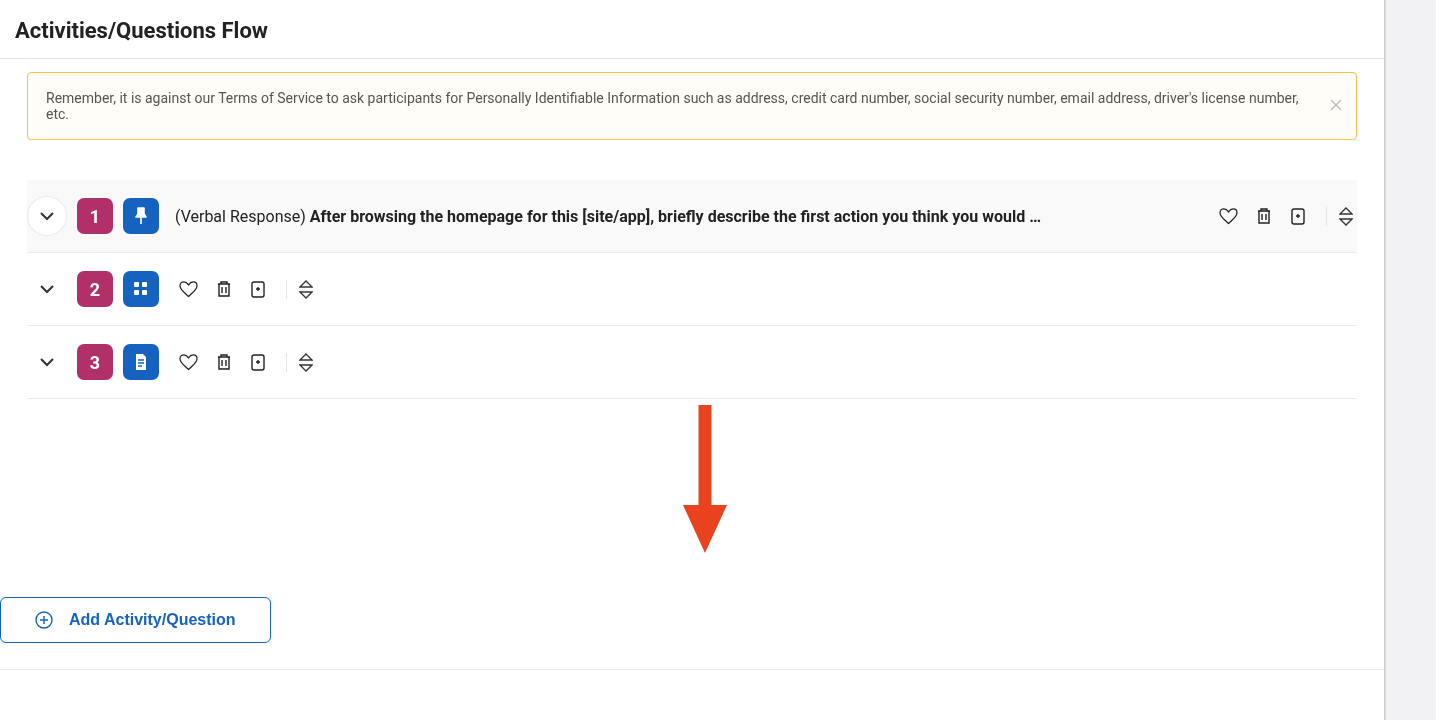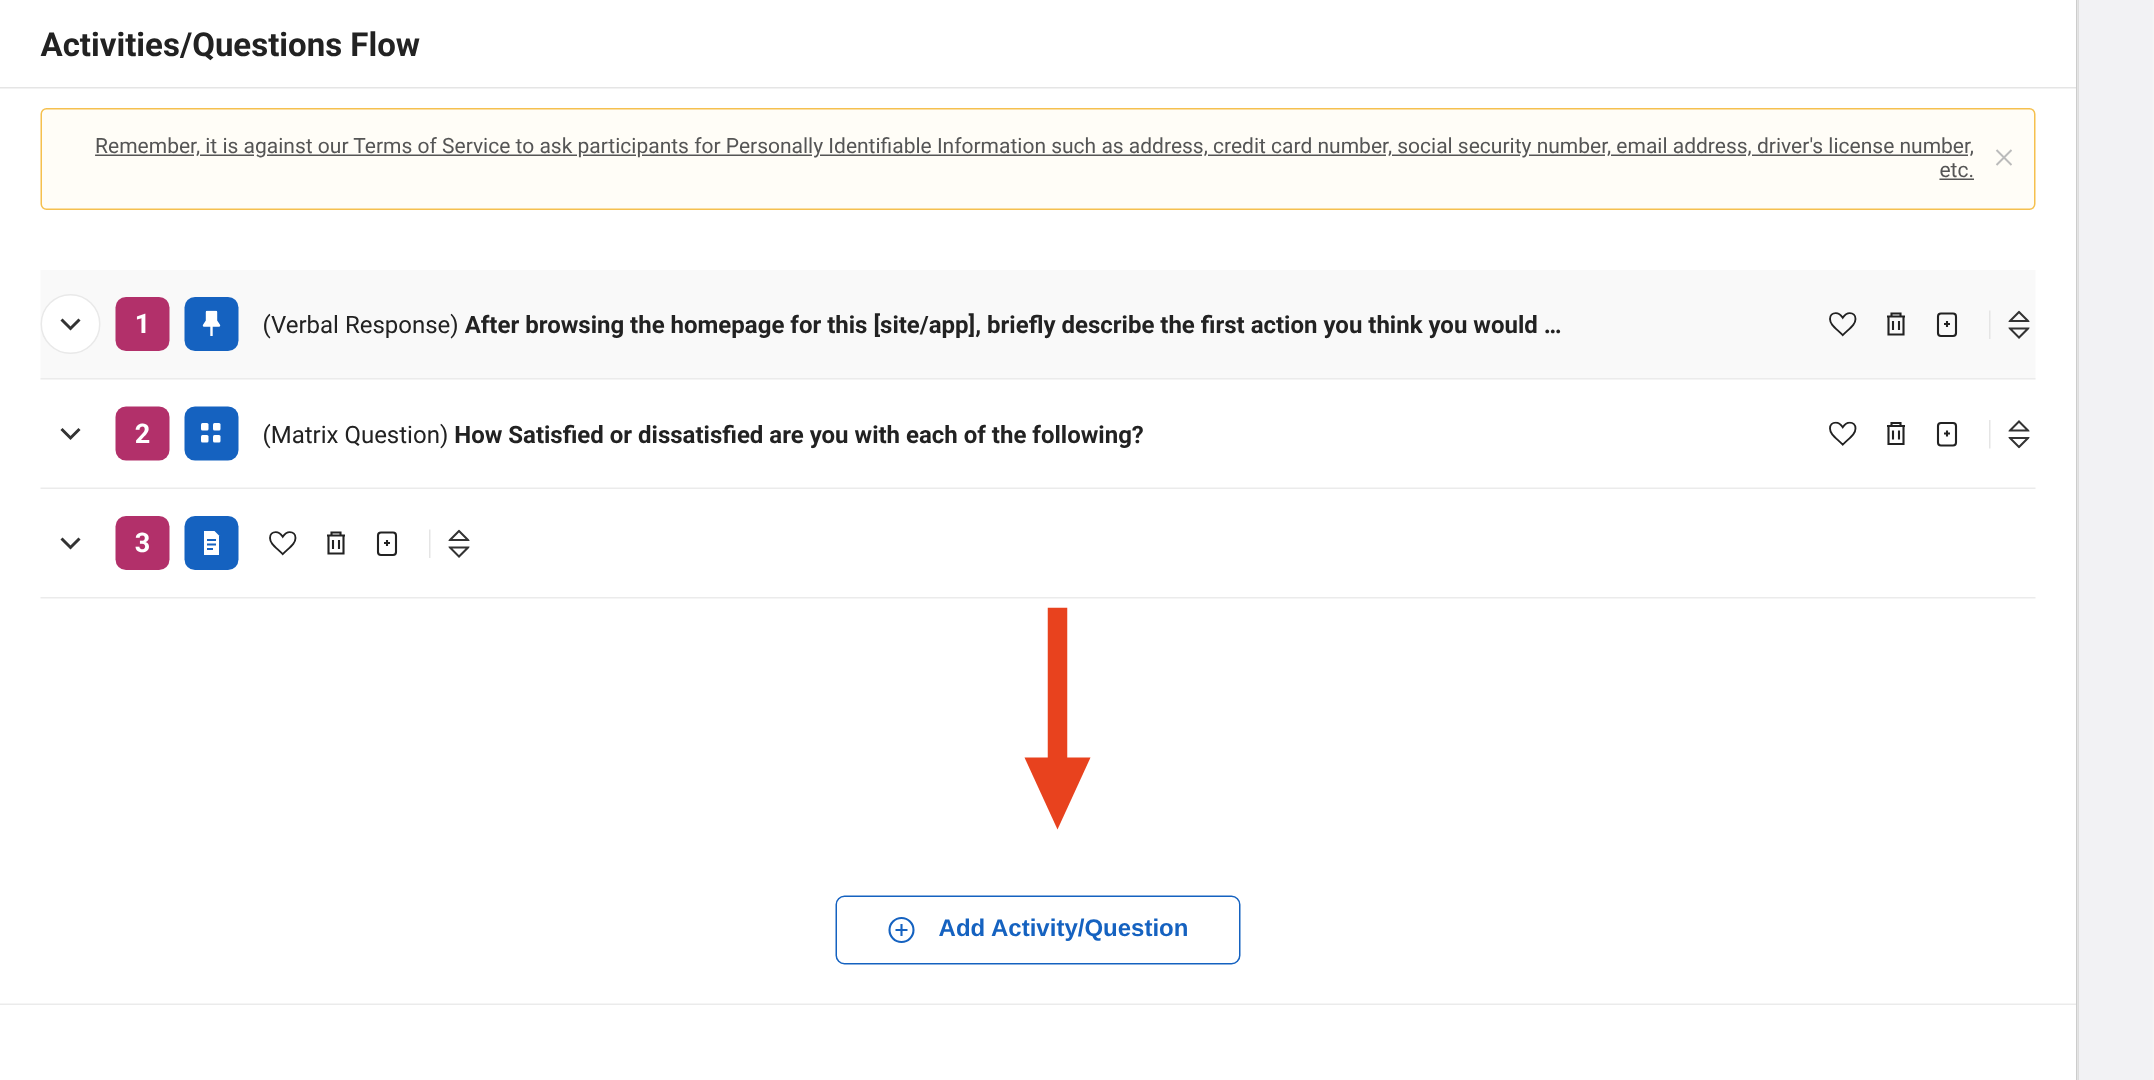--- a/index.html
+++ b/index.html
@@ -17,21 +17,21 @@
       border-right: 1px solid #ccc;
       position: relative;
     }
     .content-wrapper {
       padding: 0;
       height: 100%;
       display: flex;
       flex-direction: column;
     }
     .header-section {
-      padding: 18px 27px 15px 27px;
+      padding: 18px 27px 15px 15px;
       border-bottom: 1px solid #e5e5e5;
     }
     .page-title {
       font-size: 22px;
       font-weight: 700;
       color: #222;
     }
     .alert-box {
       margin: 13px 27px 2px 27px;
       border: 1px solid #f5c04e;
@@ -39,22 +39,21 @@
       background: #fffdf7;
       padding: 17px 40px 17px 18px;
       position: relative;
       display: flex;
       align-items: center;
       justify-content: center;
     }
     .alert-text {
       font-size: 14px;
       color: #555;
-      text-align: right;
-      text-decoration: underline;
+      text-align: left;
     }
     .alert-close {
       position: absolute;
       right: 14px;
       top: 50%;
       transform: translateY(-50%);
       cursor: pointer;
       color: #bbb;
       font-size: 16px;
       line-height: 1;
@@ -143,21 +142,21 @@
     .arrow-annotation {
       position: absolute;
       left: 680px;
       top: 405px;
       width: 50px;
       height: 150px;
       pointer-events: none;
     }
     .add-section {
       display: flex;
-      justify-content: center;
+      justify-content: flex-start;
       padding-top: 198px;
       padding-bottom: 26px;
       border-bottom: 1px solid #ebebeb;
       margin: 0 0px;
     }
     .add-button {
       border: 1px solid #1562c0;
       border-radius: 6px;
       background: #fff;
       padding: 13px 34px;
@@ -257,24 +256,20 @@
         </div>
         <div class="badge badge-number">2</div>
         <div class="badge badge-type">
           <svg width="18" height="18" viewBox="0 0 18 18">
               <rect x="2" y="2" width="5" height="5" rx="1" fill="#fff"></rect>
               <rect x="10" y="2" width="5" height="5" rx="1" fill="#fff"></rect>
               <rect x="2" y="10" width="5" height="5" rx="1" fill="#fff"></rect>
               <rect x="10" y="10" width="5" height="5" rx="1" fill="#fff"></rect>
             </svg>
         </div>
-        <div class="question-text-wrap">
-          <span class="question-type-paren">(Matrix Question)</span>
-          <span class="question-title">How Satisfied or dissatisfied are you with each of the following?</span>
-        </div>
         <div class="row-actions">
           <span class="action-icon">
             <svg width="19" height="17" viewBox="0 0 24 22">
                 <path d="M12 20 C 6 14 1 11 1 6 C 1 3 3 1 6 1 C 8 1 10 2 12 5 C 14 2 16 1 18 1 C 21 1 23 3 23 6 C 23 11 18 14 12 20 Z" stroke="currentColor" stroke-width="1.6" fill="none"></path>
               </svg>
           </span>
           <span class="action-icon">
             <svg width="16" height="18" viewBox="0 0 16 18">
                 <path d="M2 4 L14 4 M5 4 L5 2 L11 2 L11 4 M3 4 L3 16 L13 16 L13 4 M6 7 L6 13 M10 7 L10 13" stroke="currentColor" stroke-width="1.4" fill="none"></path>
               </svg>

